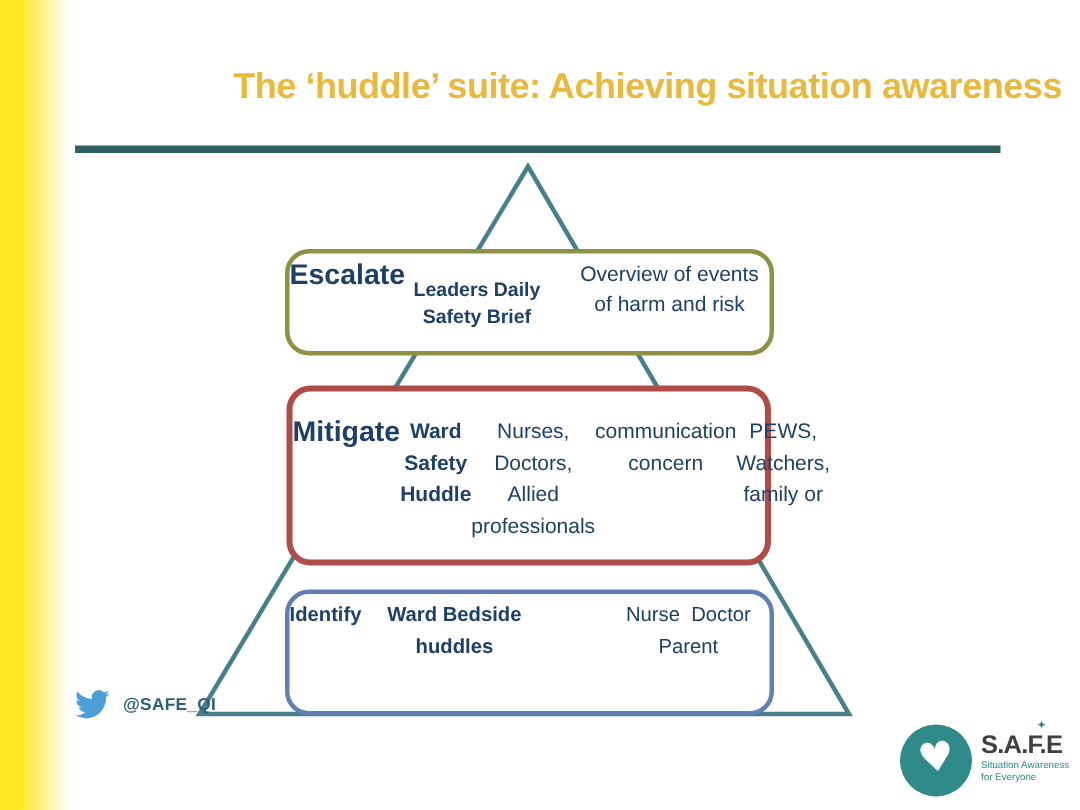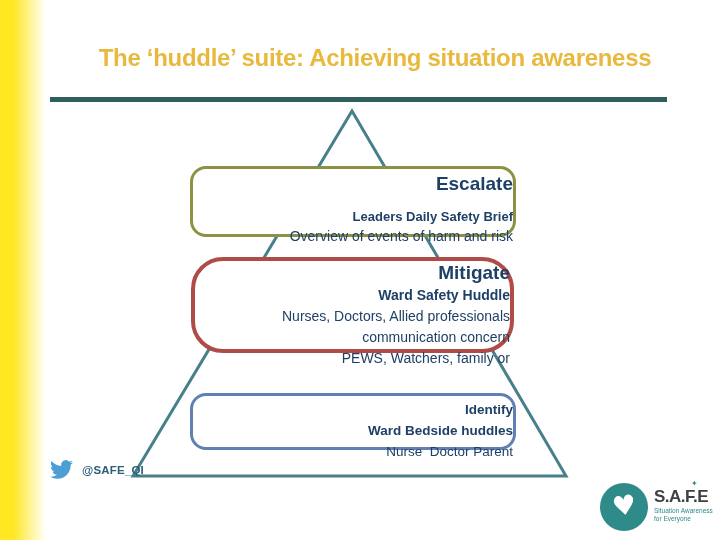--- a/index.html
+++ b/index.html
@@ -9,51 +9,51 @@
     background: #ffffff;
     overflow: hidden;
     font-family: "Liberation Sans", "DejaVu Sans", sans-serif;
   }
   .side-bar {
     position: absolute; left: 0; top: 0; bottom: 0; width: 46px;
     background: linear-gradient(90deg, #FFE722 0px, #FFE722 13px, rgba(255,231,34,0) 46px);
   }
   .title {
     position: absolute; left: 42px; right: 12px; top: 44px;
-    text-align: center;
+    text-align: right;
     color: #E9B93E;
     font-size: 24px; font-weight: bold;
     letter-spacing: -0.3px;
   }
   .divider {
     position: absolute; left: 50px; top: 97px;
     width: 617px; height: 5px;
     background: #2E5F5C;
   }
   .triangle-svg { position: absolute; left: 0; top: 0; }
   .level-box {
     position: absolute;
     background: #ffffff;
     box-sizing: border-box;
-    display: flex; flex-direction: column; align-items: flex-end;
+    display: flex; align-items: flex-start;
     text-align: center;
     color: #1F4066;
   }
   .box-escalate {
     left: 190px; top: 166px; width: 326px; height: 71px;
     border: 3px solid #8C9144; border-radius: 16px;
     padding-top: 3px;
   }
   .box-mitigate {
-    left: 191px; top: 257px; width: 323px; height: 96px;
-    border: 4px solid #AF4C48; border-radius: 32px;
-    padding-top: 0;
+    left: 191px; top: 257px; width: 323px; height: 120px;
+    border: 4px solid #AF4C48; border-radius: 16px;
+    padding-top: 16px;
   }
   .box-identify {
-    left: 190px; top: 393px; width: 326px; height: 57px;
+    left: 190px; top: 393px; width: 326px; height: 84px;
     border: 3px solid #6080B4; border-radius: 16px;
     padding-top: 4px;
   }
   .lvl-heading   { font-size: 19px; font-weight: bold; line-height: 1.25; }
   .lvl-heading-sm{ font-size: 13.5px; font-weight: bold; line-height: 1.55; }
   .lvl-sub      { font-size: 13px; font-weight: bold; line-height: 1.4; margin-top: 12px; }
   .lvl-sub-md   { font-size: 14px; font-weight: bold; line-height: 1.5; }
   .lvl-line     { font-size: 14px; line-height: 1.45; white-space: pre-wrap; margin-left: 14px; }
   .lvl-line-md  { font-size: 14px; line-height: 1.5; white-space: pre-wrap; }
   .lvl-line-sm  { font-size: 13.5px; line-height: 1.55; white-space: pre-wrap; padding-left: 40px; }

